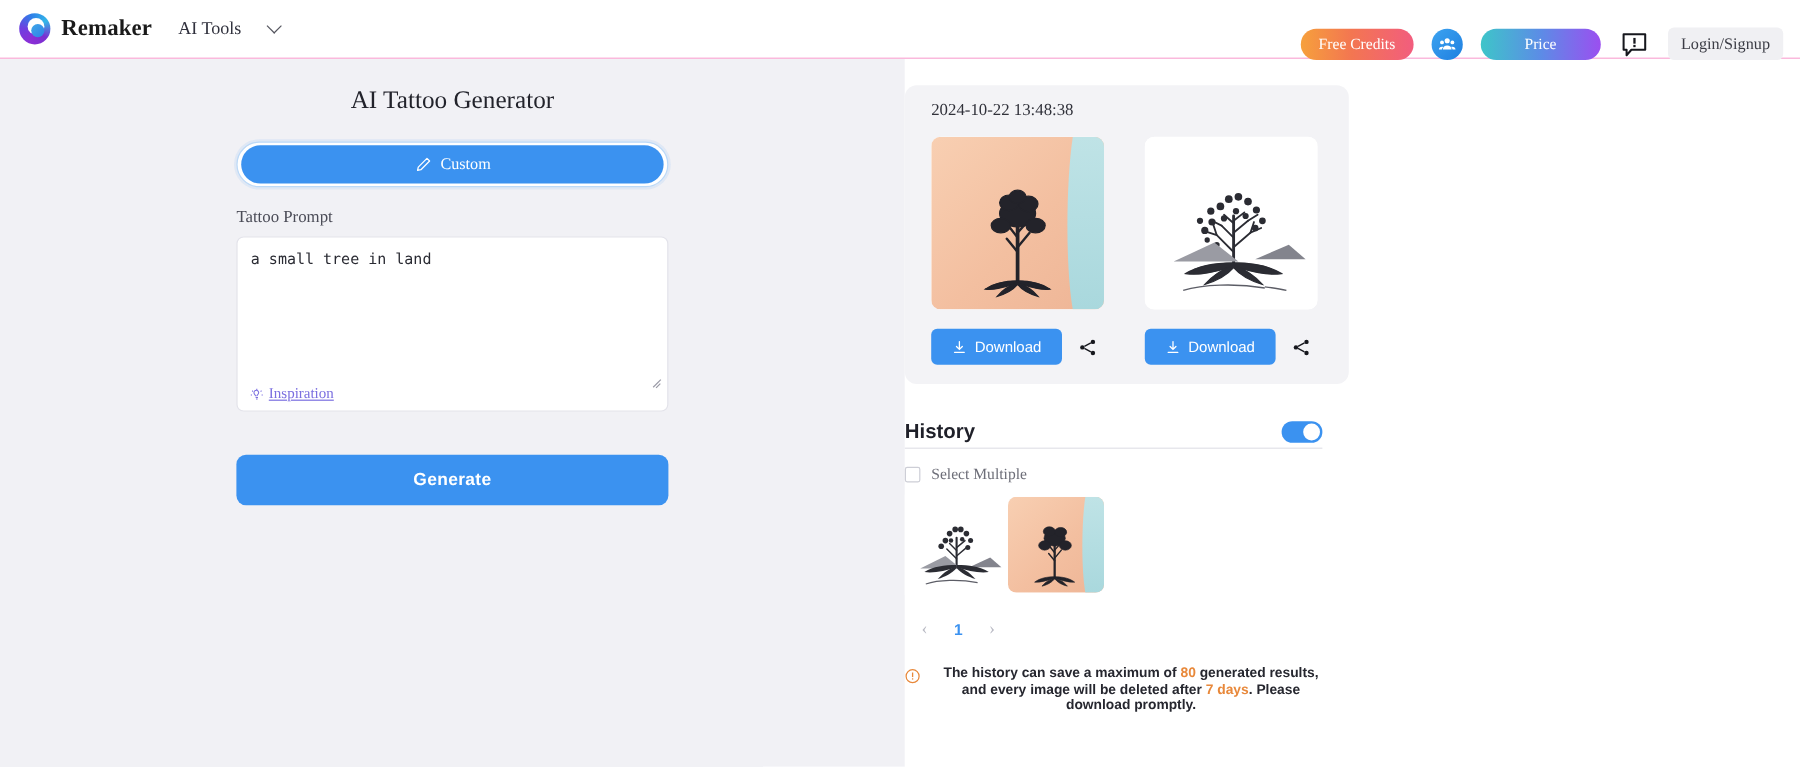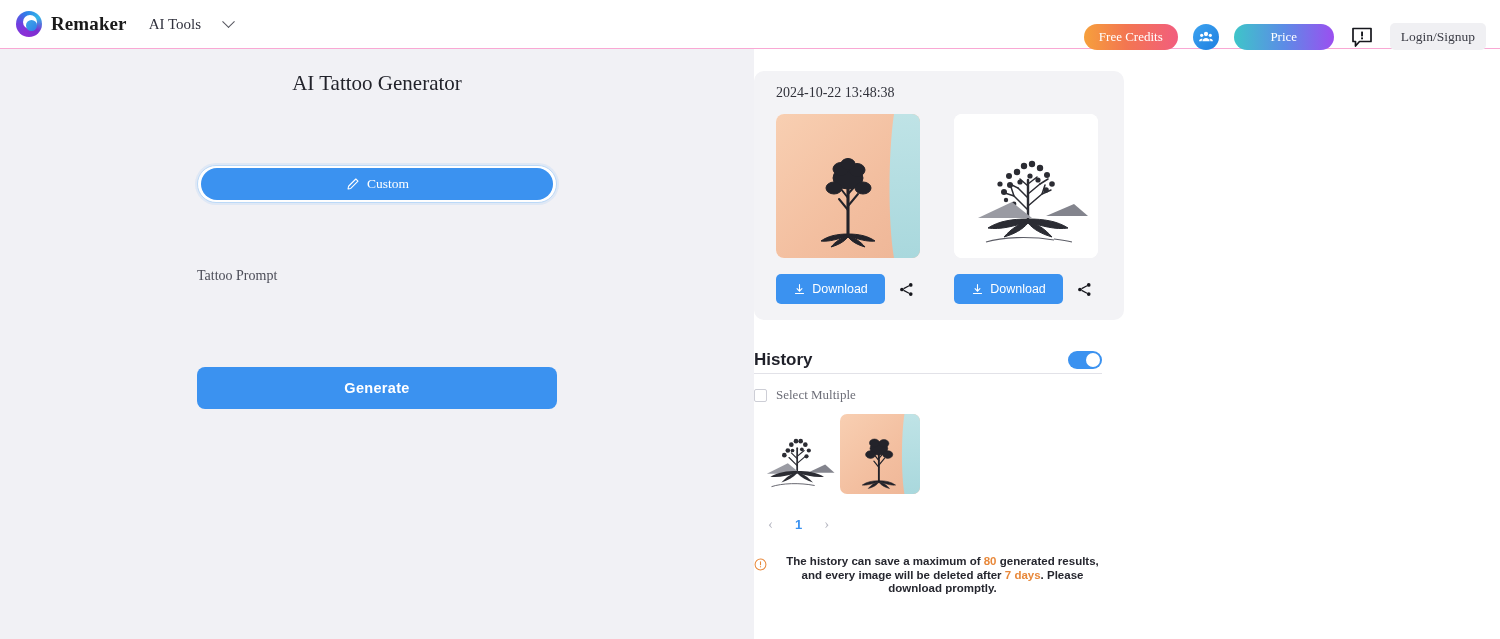--- a/index.html
+++ b/index.html
@@ -72,21 +72,21 @@
   .login-btn {
     height: 27px; border-radius: 5px; background: #f0f0f3;
     display: flex; align-items: center; padding: 0 11px;
     font-size: 13.5px; color: #3b3c45;
   }
 
   
   .body-wrap { display: flex; width: 1500px; height: 590px; }
   .left-panel {
     width: 754px; height: 590px; background: #f1f1f5;
-    display: flex; flex-direction: column; align-items: center; gap: 47px;
+    display: flex; flex-direction: column; align-items: center;
   }
   .right-panel {
     width: 746px; height: 590px; background: #ffffff;
     display: flex; flex-direction: column; align-items: flex-start;
   }
 
   
   .page-title {
     margin-top: 22px; font-size: 21px; color: #22232b; font-weight: normal;
   }
@@ -270,20 +270,32 @@
       <div class="seg seg-active">
         <svg width="15" height="15" viewBox="0 0 24 24" fill="none" stroke="#ffffff" stroke-width="1.7" stroke-linejoin="round">
           <path d="M17.3 3.2l3.5 3.5-11.6 11.6-4.4.9.9-4.4z"></path>
         </svg>
         <span>Custom</span>
       </div>
     </div>
 
     <div class="field-label">Tattoo Prompt</div>
 
+    <div class="prompt-box">
+      <div class="prompt-text">a small tree in land</div>
+      <div class="resize-grip"></div>
+      <div class="inspiration">
+        <svg width="12" height="12" viewBox="0 0 24 24" fill="none" stroke="#7b6fe0" stroke-width="1.8">
+          <path d="M12 14.5c0-1.6 1-2.4 1.8-3.2a3.9 3.9 0 1 0-5.4-.2c.8.8 1.6 1.7 1.6 3.4"></path>
+          <path d="M10 16.5h4M10.6 19h2.8"></path>
+          <path d="M12 1.8v2M4.2 5.2l1.4 1.4M19.8 5.2l-1.4 1.4M2 12.4h2M20 12.4h2"></path>
+        </svg>
+        <span>Inspiration</span>
+      </div>
+    </div>
 
     <button class="generate-btn">
       <span>Generate</span>
     </button>
   </div>
 
   <div class="right-panel">
 
     <div class="result-card">
       <div class="result-date">2024-10-22 13:48:38</div>

